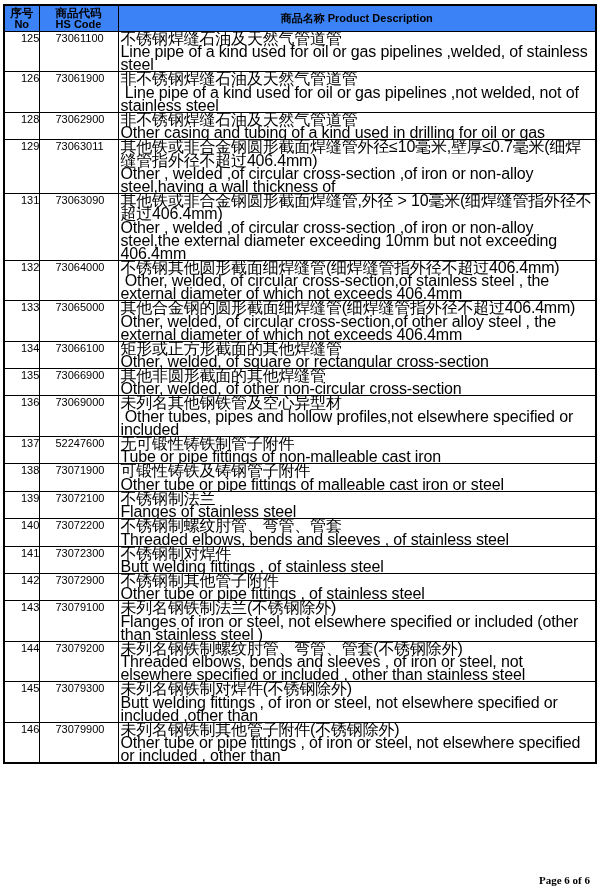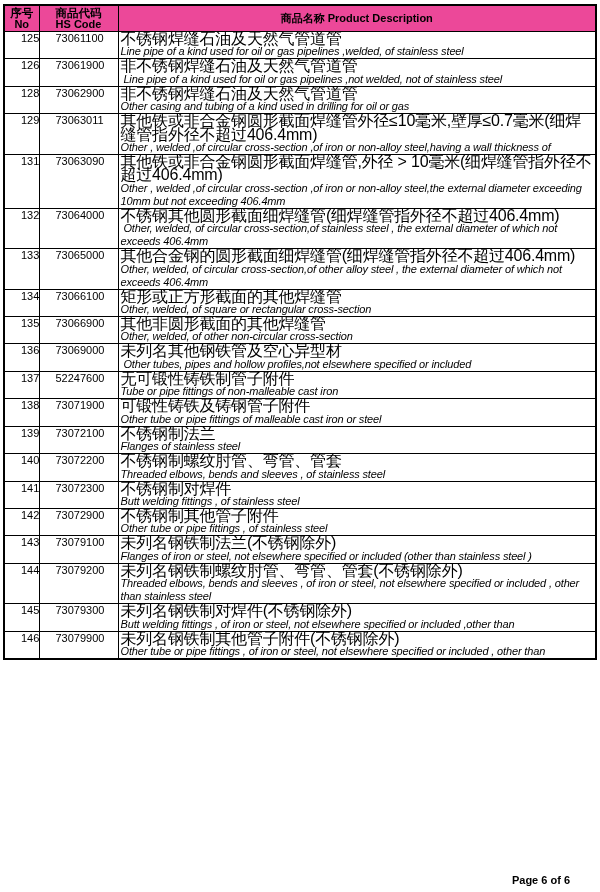--- a/index.html
+++ b/index.html
@@ -21,21 +21,21 @@
     margin: 4px 3px 0 3px;
     border: 2px solid #000000;
   }
   table.hs-table th,
   table.hs-table td {
     border: 1px solid #000000;
     vertical-align: top;
     overflow: hidden;
   }
   table.hs-table thead th {
-    background: #ec4899;
+    background: #3b82f6;
     font-weight: bold;
     text-align: center;
     vertical-align: middle;
     padding: 1px 0;
     font-size: 11px;
     line-height: 11px;
   }
   table.hs-table thead th .zh-h {
     font-size: 11.5px;
     line-height: 12px;
@@ -50,36 +50,36 @@
   td.c-desc {
     padding: 0 2px;
   }
   td.c-desc .zh {
     font-size: 16px;
     line-height: 13.4px;
     letter-spacing: -0.2px;
     word-break: break-all;
   }
   td.c-desc .en {
-    font-size: 11px;
+    font-size: 16px;
     line-height: 13px;
     letter-spacing: -0.15px;
     white-space: pre-wrap;
-    font-style: italic;
   }
   tr.data-row {
     height: 26px;
   }
   .page-number {
     position: absolute;
-    right: 30px;
+    right: 10px;
     bottom: 6px;
     font-size: 11px;
     font-weight: bold;
     line-height: 12px;
+    font-family: Liberation Serif, serif;
   }
 </style>
 </head>
 <body>
 
 <table class="hs-table">
   <colgroup>
     <col style="width:35px">
     <col style="width:79px">
     <col style="width:478px">

